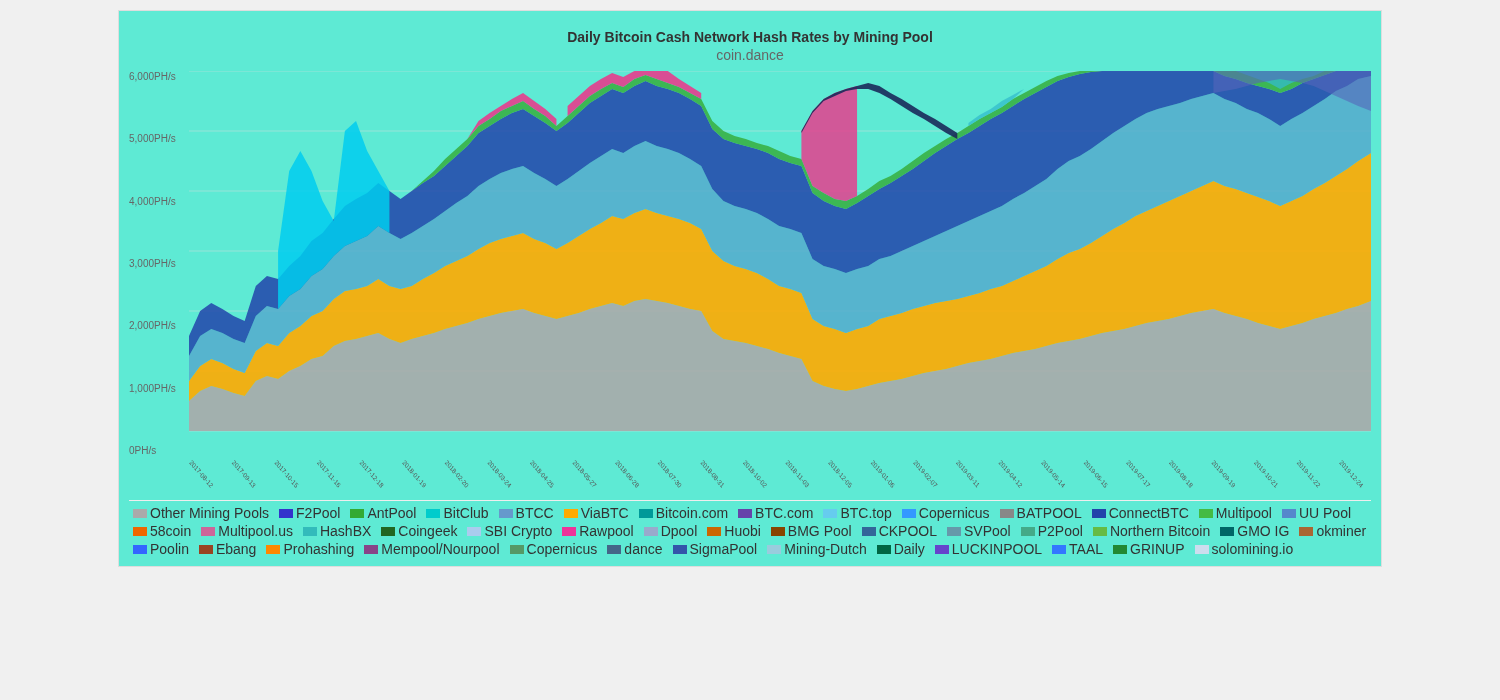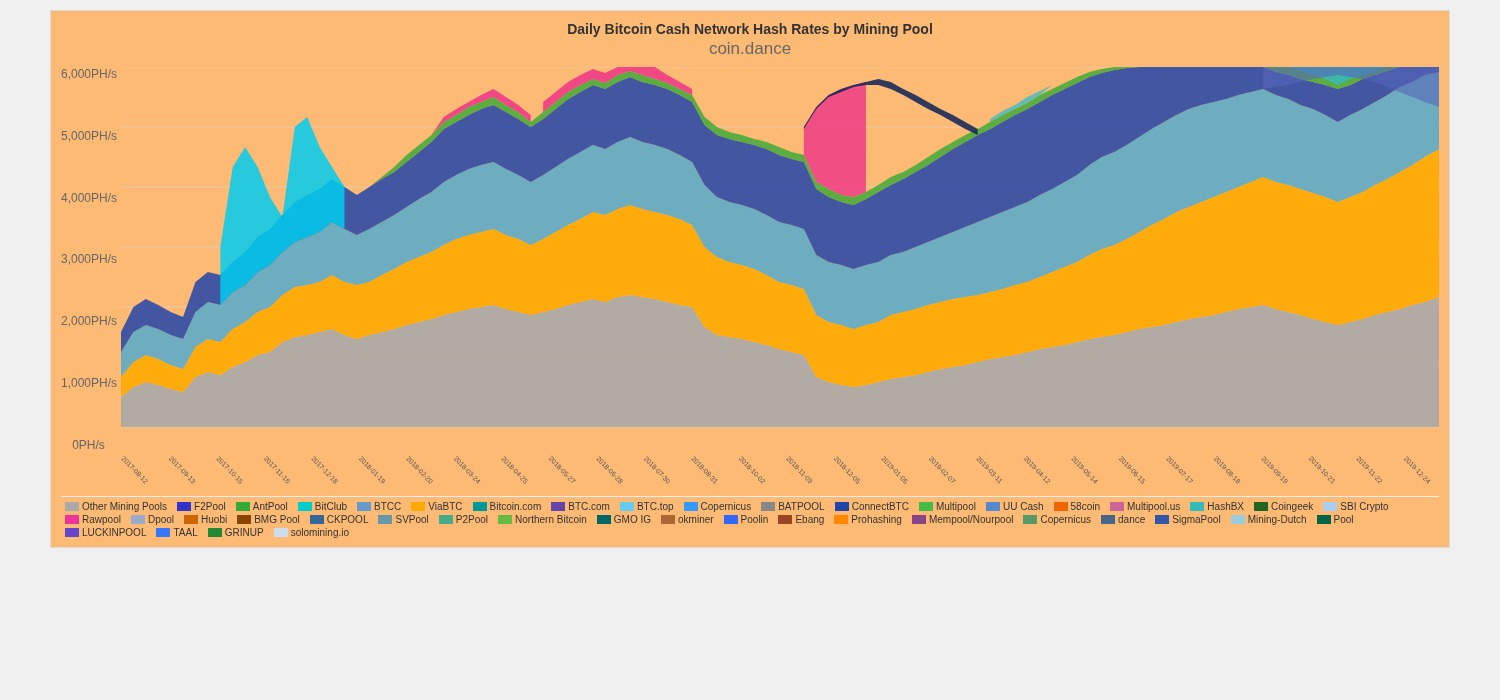--- a/index.html
+++ b/index.html
@@ -4,55 +4,55 @@
   <style>
     * { box-sizing: border-box; margin: 0; padding: 0; }
     body {
       background: #f0f0f0;
       font-family: Arial, sans-serif;
       width: 1500px;
       height: 700px;
       overflow: hidden;
     }
     .chart-container {
-      background: #fdba74;
-      width: 1400px;
+      background: #5eead4;
+      width: 1264px;
       margin: 10px auto;
-      padding: 10px 10px 5px 10px;
+      padding: 18px 10px 5px 10px;
       border: 1px solid #ddd;
     }
     .chart-title {
       text-align: center;
       font-size: 14px;
       font-weight: bold;
       color: #333;
       margin-bottom: 2px;
     }
     .chart-subtitle {
       text-align: center;
-      font-size: 17px;
+      font-size: 14px;
       color: #666;
       margin-bottom: 8px;
     }
     .chart-area {
       display: flex;
       width: 100%;
     }
     .y-axis {
       display: flex;
       flex-direction: column;
       justify-content: space-between;
       width: 60px;
       padding-right: 5px;
       padding-bottom: 40px;
     }
     .y-label {
-      font-size: 12px;
+      font-size: 10px;
       color: #666;
-      text-align: center;
+      text-align: left;
     }
     .chart-right {
       flex: 1;
       display: flex;
       flex-direction: column;
     }
     .svg-wrapper {
       width: 100%;
       height: 380px;
       position: relative;
@@ -77,21 +77,21 @@
       flex-wrap: wrap;
       gap: 2px 10px;
       margin-top: 4px;
       padding: 4px;
       border-top: 1px solid #eee;
     }
     .legend-item {
       display: flex;
       align-items: center;
       gap: 3px;
-      font-size: 10px;
+      font-size: 14px;
       color: #333;
       white-space: nowrap;
     }
     .legend-swatch {
       width: 14px;
       height: 9px;
       flex-shrink: 0;
     }
     .grid-line {
       stroke: #e0e0e0;
@@ -379,21 +379,21 @@
       <div class="legend-item">
         <div class="legend-swatch" style="background-color: rgb(34, 68, 170);"></div>
         <span>ConnectBTC</span>
       </div>
       <div class="legend-item">
         <div class="legend-swatch" style="background-color: rgb(68, 187, 68);"></div>
         <span>Multipool</span>
       </div>
       <div class="legend-item">
         <div class="legend-swatch" style="background-color: rgb(85, 136, 204);"></div>
-        <span>UU Cash</span>
+        <span>UU Pool</span>
       </div>
       <div class="legend-item">
         <div class="legend-swatch" style="background-color: rgb(238, 102, 0);"></div>
         <span>58coin</span>
       </div>
       <div class="legend-item">
         <div class="legend-swatch" style="background-color: rgb(204, 102, 153);"></div>
         <span>Multipool.us</span>
       </div>
       <div class="legend-item">
@@ -475,21 +475,21 @@
       <div class="legend-item">
         <div class="legend-swatch" style="background-color: rgb(51, 85, 170);"></div>
         <span>SigmaPool</span>
       </div>
       <div class="legend-item">
         <div class="legend-swatch" style="background-color: rgb(153, 204, 221);"></div>
         <span>Mining-Dutch</span>
       </div>
       <div class="legend-item">
         <div class="legend-swatch" style="background-color: rgb(0, 102, 68);"></div>
-        <span>Pool</span>
+        <span>Daily</span>
       </div>
       <div class="legend-item">
         <div class="legend-swatch" style="background-color: rgb(102, 68, 204);"></div>
         <span>LUCKINPOOL</span>
       </div>
       <div class="legend-item">
         <div class="legend-swatch" style="background-color: rgb(51, 119, 255);"></div>
         <span>TAAL</span>
       </div>
       <div class="legend-item">

